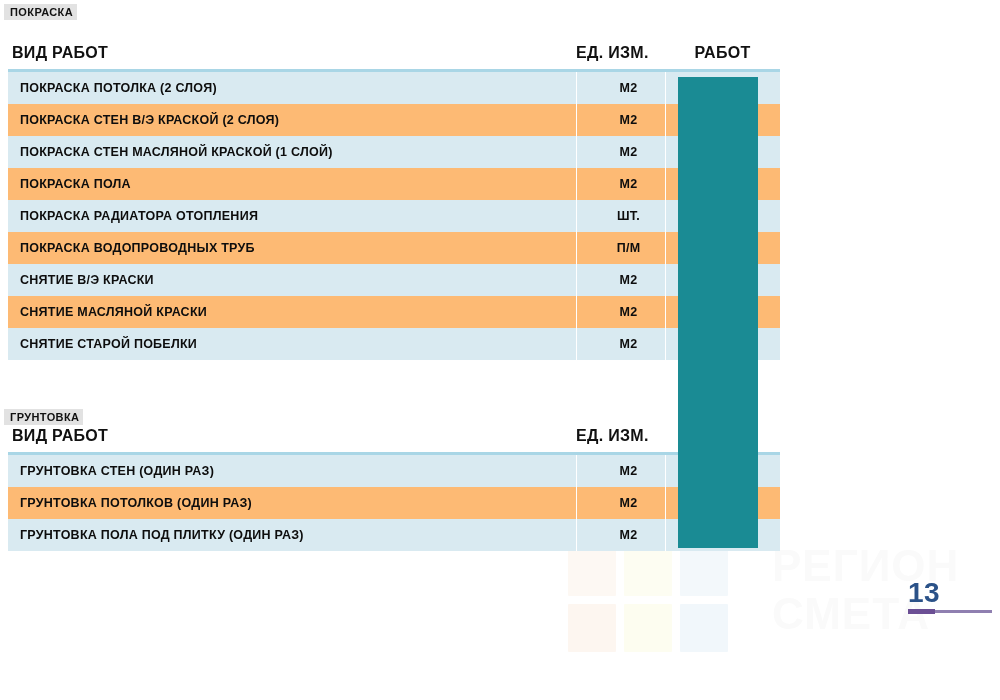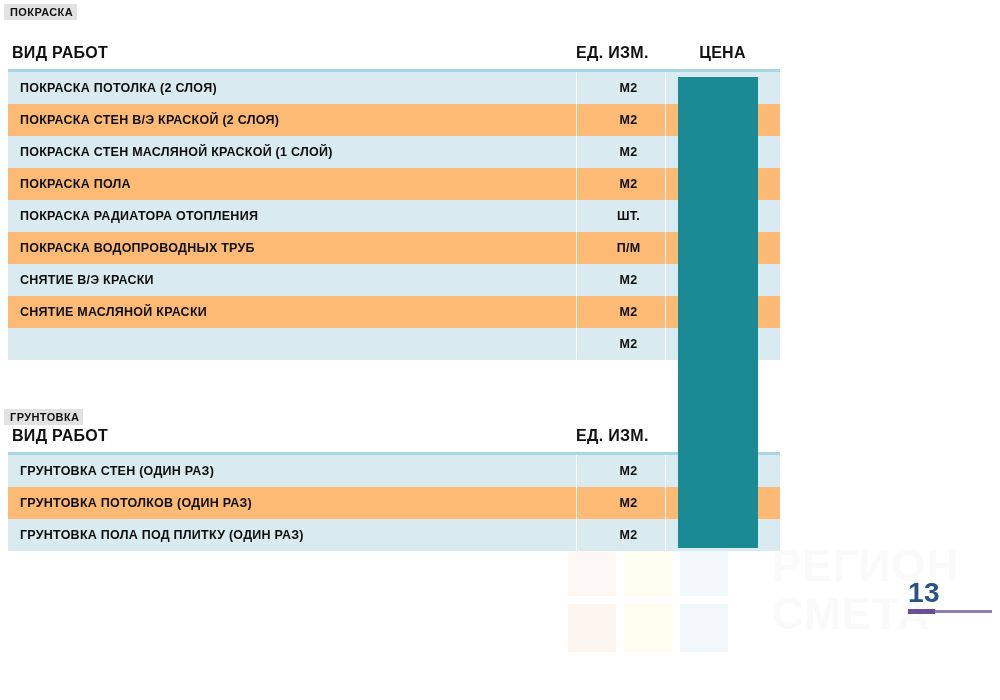--- a/index.html
+++ b/index.html
@@ -212,21 +212,21 @@
       <span class="l2">СМЕТА</span>
     </div>
   </div>
 
   <div class="section-title" id="title-pokraska">ПОКРАСКА</div>
 
   <div class="tbl" id="tbl-pokraska">
     <div class="thead">
       <div class="th c-name">ВИД РАБОТ</div>
       <div class="th c-unit">ЕД. ИЗМ.</div>
-      <div class="th c-price">ЦЕНА</div>
+      <div class="th c-price">РАБОТ</div>
     </div>
     <div class="tbody" id="body-pokraska">
         <div class="row alt">
           <div class="cell c-name">ПОКРАСКА ПОТОЛКА (2 СЛОЯ)</div>
           <div class="cell c-unit">М2</div>
           <div class="cell c-price"></div>
         </div>
         <div class="row">
           <div class="cell c-name">ПОКРАСКА СТЕН В/Э КРАСКОЙ (2 СЛОЯ)</div>
           <div class="cell c-unit">М2</div>
@@ -256,20 +256,21 @@
           <div class="cell c-name">СНЯТИЕ В/Э КРАСКИ</div>
           <div class="cell c-unit">М2</div>
           <div class="cell c-price"></div>
         </div>
         <div class="row">
           <div class="cell c-name">СНЯТИЕ МАСЛЯНОЙ КРАСКИ</div>
           <div class="cell c-unit">М2</div>
           <div class="cell c-price"></div>
         </div>
         <div class="row alt">
+          <div class="cell c-name">СНЯТИЕ СТАРОЙ ПОБЕЛКИ</div>
           <div class="cell c-unit">М2</div>
           <div class="cell c-price"></div>
         </div>
       <div class="col-sep s1"></div>
       <div class="col-sep s2"></div>
     </div>
   </div>
 
   <div class="section-title" id="title-gruntovka">ГРУНТОВКА</div>
 

